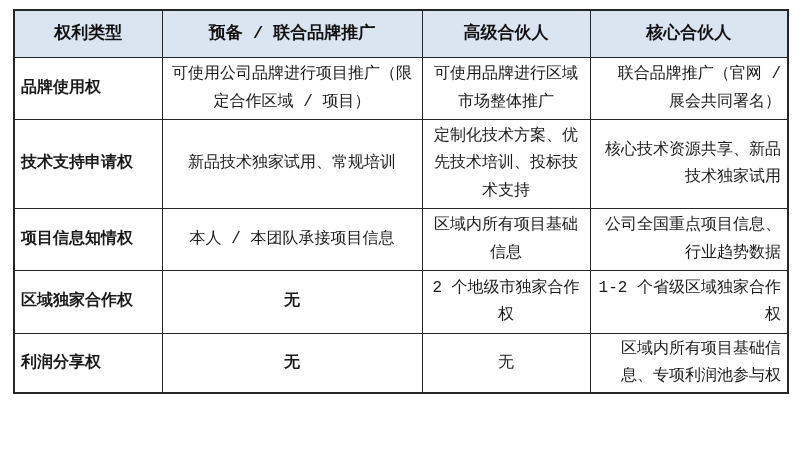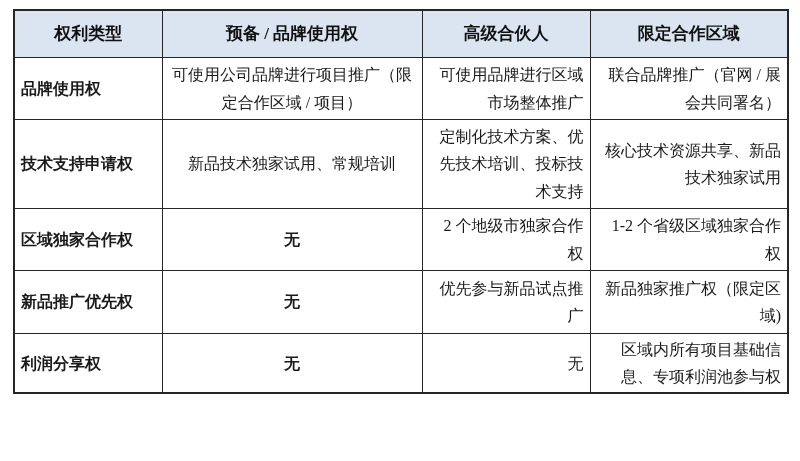--- a/index.html
+++ b/index.html
@@ -7,21 +7,21 @@
     --border:#262626;
     --text:#1a1a1a;
     --page-bg:#ffffff;
   }
   html,body{margin:0;padding:0;}
   .page{
     width:756px;height:461px;
     background:var(--page-bg);
     box-sizing:border-box;
     padding:9px 13px 0 13px;
-    font-family:Liberation Serif, serif;
+    font-family:Liberation Mono, monospace;
   }
   table.rights-table{
     border-collapse:collapse;
     table-layout:fixed;
     width:774px;
     border:2px solid var(--border);
     color:var(--text);
   }
   .rights-table th,.rights-table td{
     border:1px solid var(--border);
@@ -34,21 +34,21 @@
   .rights-table thead th{
     background:var(--header-bg);
     font-weight:bold;
     font-size:17px;
     height:42px;
     text-align:center;
     color:#111;
   }
   td.c0{font-weight:bold;text-align:left;}
   td.c1{text-align:center;}
-  td.c2{text-align:right;}
+  td.c2{text-align:center;}
   td.c3{text-align:right;}
   td.em{font-weight:bold;}
   tbody tr:nth-child(1){height:62px;}
   tbody tr:nth-child(2){height:89px;}
   tbody tr:nth-child(3){height:62px;}
   tbody tr:nth-child(4){height:63px;border-radius:28px;}
   tbody tr:nth-child(5){height:59px;}
   tbody tr:nth-child(6){height:52px;}
 </style>
 </head>
@@ -58,49 +58,49 @@
   <table class="rights-table">
     <colgroup>
       <col style="width:148px">
       <col style="width:260px">
       <col style="width:168px">
       <col style="width:198px">
     </colgroup>
     <thead>
       <tr>
           <th>权利类型</th>
-          <th>预备 / 品牌使用权</th>
+          <th>预备 / 联合品牌推广</th>
           <th>高级合伙人</th>
-          <th>限定合作区域</th>
+          <th>核心合伙人</th>
         </tr>
     </thead>
     <tbody>
         <tr>
           <td class="c0">品牌使用权</td>
           <td class="c1">可使用公司品牌进行项目推广（限定合作区域 / 项目）</td>
           <td class="c2">可使用品牌进行区域市场整体推广</td>
           <td class="c3">联合品牌推广（官网 / 展会共同署名）</td>
         </tr>
         <tr>
           <td class="c0">技术支持申请权</td>
           <td class="c1">新品技术独家试用、常规培训</td>
           <td class="c2">定制化技术方案、优先技术培训、投标技术支持</td>
           <td class="c3">核心技术资源共享、新品技术独家试用</td>
         </tr>
         <tr>
+          <td class="c0">项目信息知情权</td>
+          <td class="c1">本人 / 本团队承接项目信息</td>
+          <td class="c2">区域内所有项目基础信息</td>
+          <td class="c3">公司全国重点项目信息、行业趋势数据</td>
+        </tr>
+        <tr>
           <td class="c0">区域独家合作权</td>
           <td class="c1 em">无</td>
           <td class="c2">2 个地级市独家合作权</td>
           <td class="c3">1-2 个省级区域独家合作权</td>
-        </tr>
-        <tr>
-          <td class="c0">新品推广优先权</td>
-          <td class="c1 em">无</td>
-          <td class="c2">优先参与新品试点推广</td>
-          <td class="c3">新品独家推广权（限定区域)</td>
         </tr>
         <tr>
           <td class="c0">利润分享权</td>
           <td class="c1 em">无</td>
           <td class="c2">无</td>
           <td class="c3">区域内所有项目基础信息、专项利润池参与权</td>
         </tr>
       </tbody>
   </table>
 </div>

